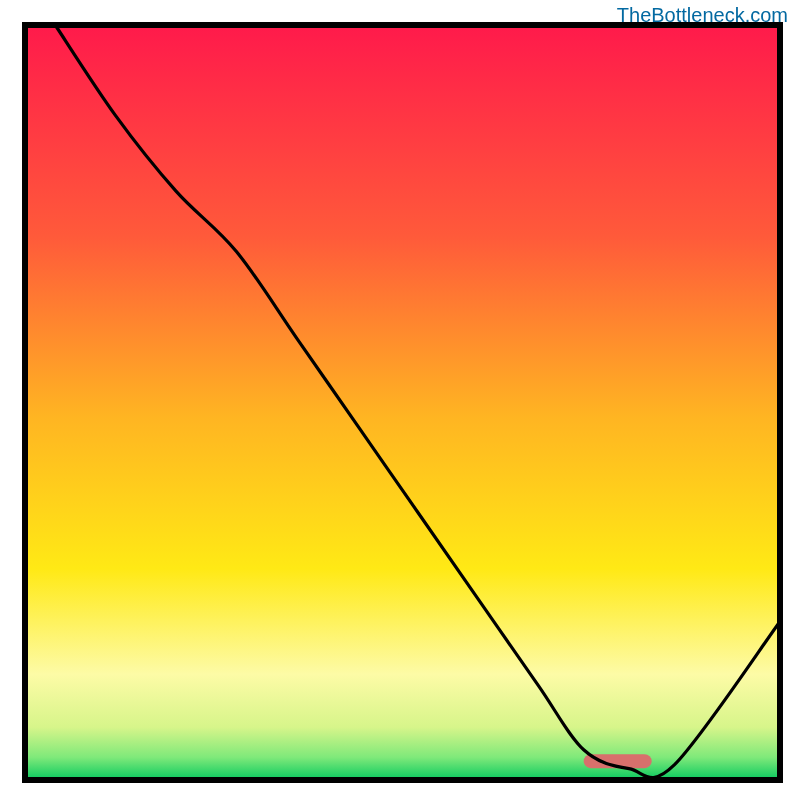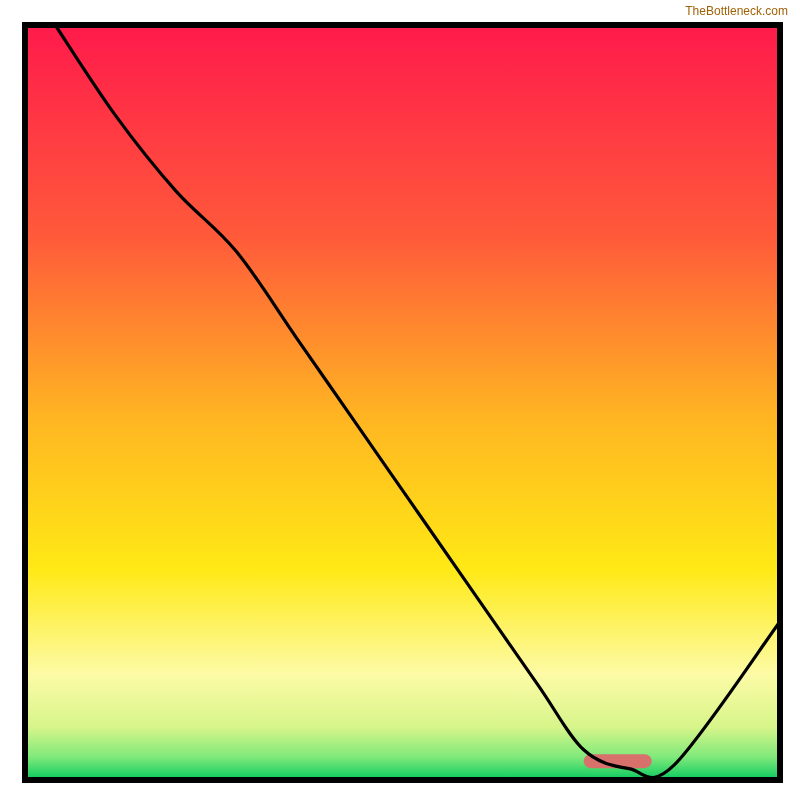--- a/index.html
+++ b/index.html
@@ -1,17 +1,17 @@
 <!DOCTYPE html>
 <html><head>
 <meta charset="utf-8">
 <style>
   * { margin: 0; padding: 0; box-sizing: border-box; }
   body { width: 800px; height: 800px; position: relative; background: #fff; font-family: Arial, sans-serif; }
-  .watermark { position: absolute; top: 4px; right: 12px; color: #a16207; font-size: 12px; font-weight: 500; z-index: 5; }
+  .watermark { position: absolute; top: 4px; right: 12px; color: #0369a1; font-size: 20px; font-weight: 500; z-index: 5; }
   .chart-wrap { position: absolute; left: 0; top: 0; width: 800px; height: 800px; }
   svg { display: block; }
 </style>
 </head>
 <body>
 
 <div class="watermark">TheBottleneck.com</div>
 
 <div class="chart-wrap">
   <svg id="chart-svg" width="800" height="800" viewBox="0 0 800 800">

